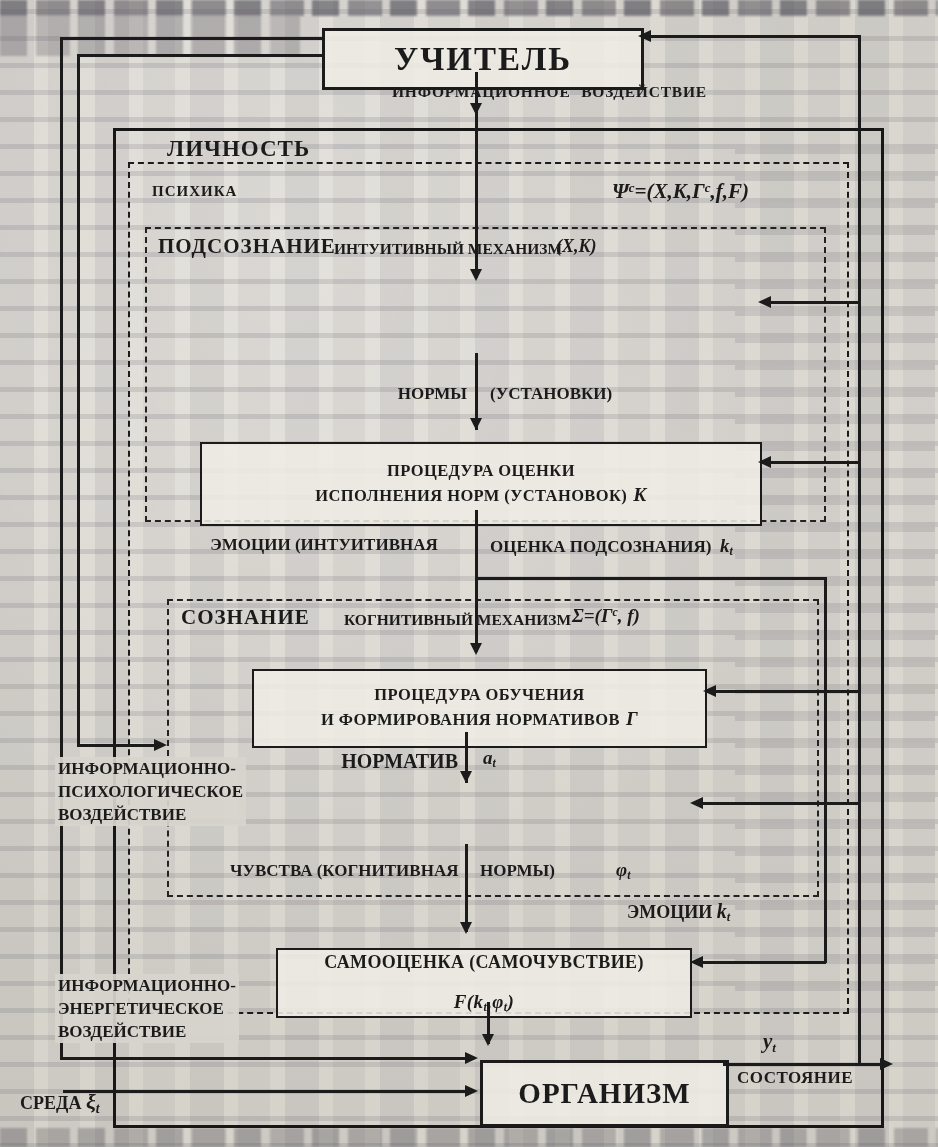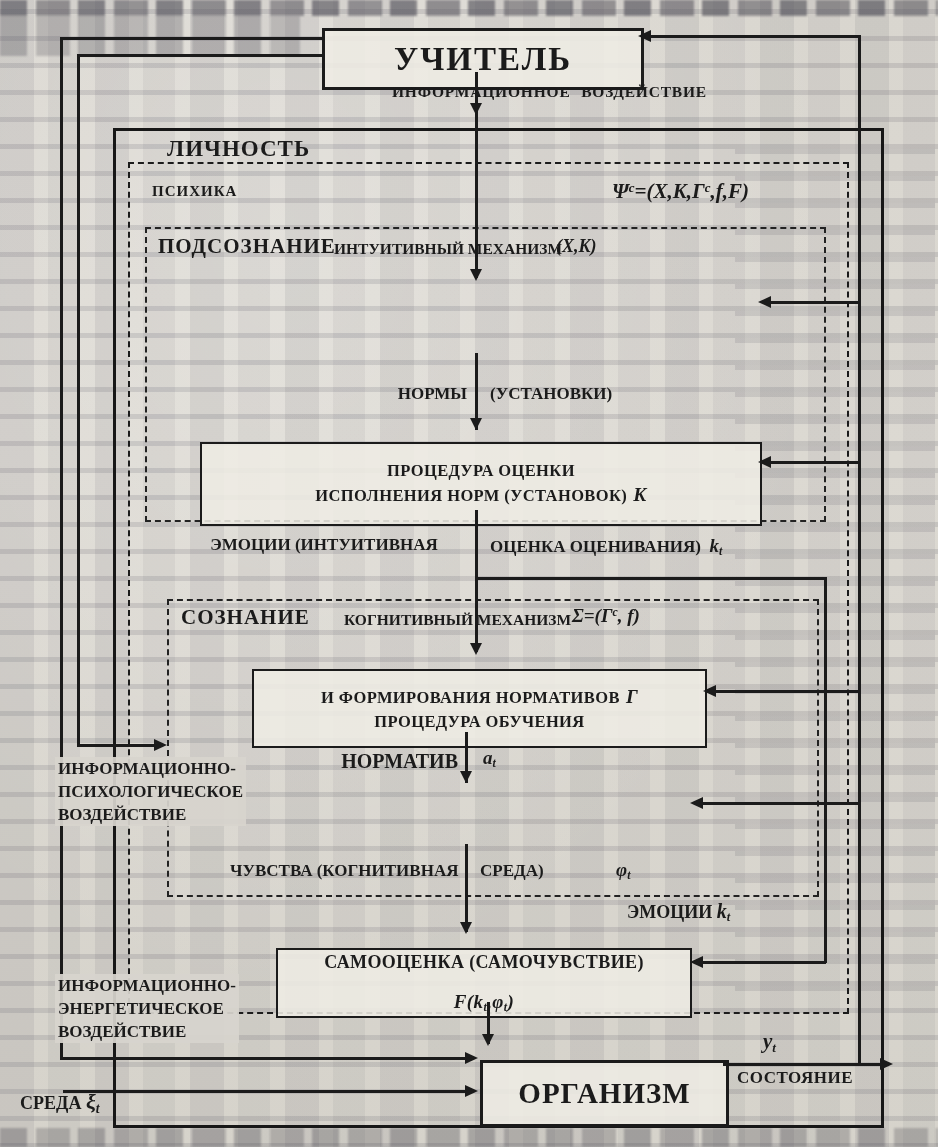--- a/index.html
+++ b/index.html
@@ -98,52 +98,52 @@
   <div class="solid-box" style="left:200px;top:430px;width:558px;height:80px;">
     <div class="boxtext">ПРОЦЕДУРА ОЦЕНКИ</div>
     <div class="boxtext"><span>ИСПОЛНЕНИЯ НОРМ (УСТАНОВОК)</span><span class="sym">K</span></div>
   </div>
 
   <div class="vl" style="left:475px;top:510px;height:142px;"></div>
   <div class="ah ah-d" style="left:470px;top:643px;"></div>
 
   <div class="lbl" style="left:180px;top:536px;width:288px;text-align:center;font-size:17px;">ЭМОЦИИ (ИНТУИТИВНАЯ</div>
   <div class="lbl" style="left:490px;top:536px;font-size:17px;">
-    <span>ОЦЕНКА ОЦЕНИВАНИЯ)</span>&nbsp;&nbsp;<span class="it" style="font-size:19px;"><span>k</span><span class="sb">t</span></span>
+    <span>ОЦЕНКА ПОДСОЗНАНИЯ)</span>&nbsp;&nbsp;<span class="it" style="font-size:19px;"><span>k</span><span class="sb">t</span></span>
   </div>
 
   <div class="hl" style="left:475px;top:577px;width:351px;"></div>
   <div class="vl" style="left:824px;top:577px;height:386px;"></div>
   <div class="hl" style="left:703px;top:961px;width:123px;"></div>
   <div class="ah ah-l" style="left:690px;top:956px;"></div>
 
   <div class="lbl" style="left:181px;top:606px;font-size:21px;letter-spacing:1px;">СОЗНАНИЕ</div>
   <div class="lbl" style="left:344px;top:611px;font-size:15.5px;">КОГНИТИВНЫЙ МЕХАНИЗМ</div>
   <div class="lbl it" style="left:572px;top:606px;font-size:19px;">
     <span>Σ=(Γ</span><span class="sup">c</span><span>, f)</span>
   </div>
 
   <div class="solid-box" style="left:252px;top:657px;width:451px;height:75px;">
+    <div class="boxtext">ПРОЦЕДУРА ОБУЧЕНИЯ</div>
     <div class="boxtext"><span>И ФОРМИРОВАНИЯ НОРМАТИВОВ</span><span class="sym">Γ</span></div>
-    <div class="boxtext">ПРОЦЕДУРА ОБУЧЕНИЯ</div>
   </div>
 
   <div class="vl" style="left:465px;top:732px;height:51px;"></div>
   <div class="ah ah-d" style="left:460px;top:771px;"></div>
   <div class="lbl" style="left:340px;top:750px;width:118px;text-align:right;font-size:20px;">НОРМАТИВ</div>
   <div class="lbl it" style="left:483px;top:748px;font-size:19px;">
     <span>a</span><span class="sb">t</span>
   </div>
 
 
   <div class="vl" style="left:465px;top:844px;height:88px;"></div>
   <div class="ah ah-d" style="left:460px;top:922px;"></div>
 
   <div class="lbl" style="left:230px;top:862px;width:228px;text-align:right;font-size:17px;">ЧУВСТВА (КОГНИТИВНАЯ</div>
-  <div class="lbl" style="left:480px;top:862px;font-size:17px;">СРЕДА)</div>
+  <div class="lbl" style="left:480px;top:862px;font-size:17px;">НОРМЫ)</div>
   <div class="lbl it" style="left:616px;top:860px;font-size:19px;">
     <span>φ</span><span class="sb">t</span>
   </div>
 
   <div class="lbl" style="left:627px;top:900px;font-size:18px;">
     <span>ЭМОЦИИ</span>&nbsp;<span class="it" style="font-size:20px;"><span>k</span><span class="sb">t</span></span>
   </div>
 
   <div class="solid-box" style="left:276px;top:936px;width:412px;height:66px;flex-direction:column;gap:14px;">
     <span class="boxtext" style="font-size:18px;">САМООЦЕНКА (САМОЧУВСТВИЕ)</span>

